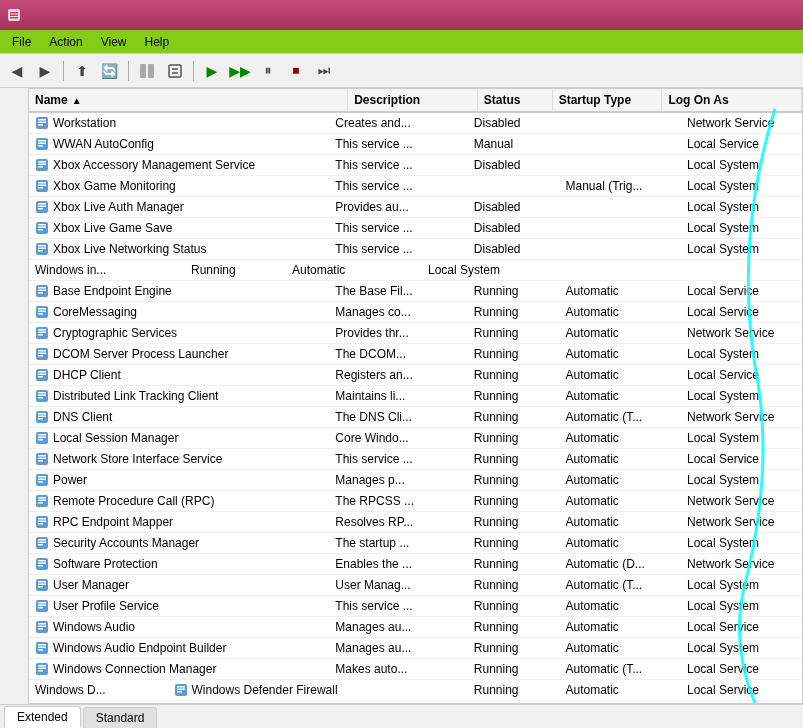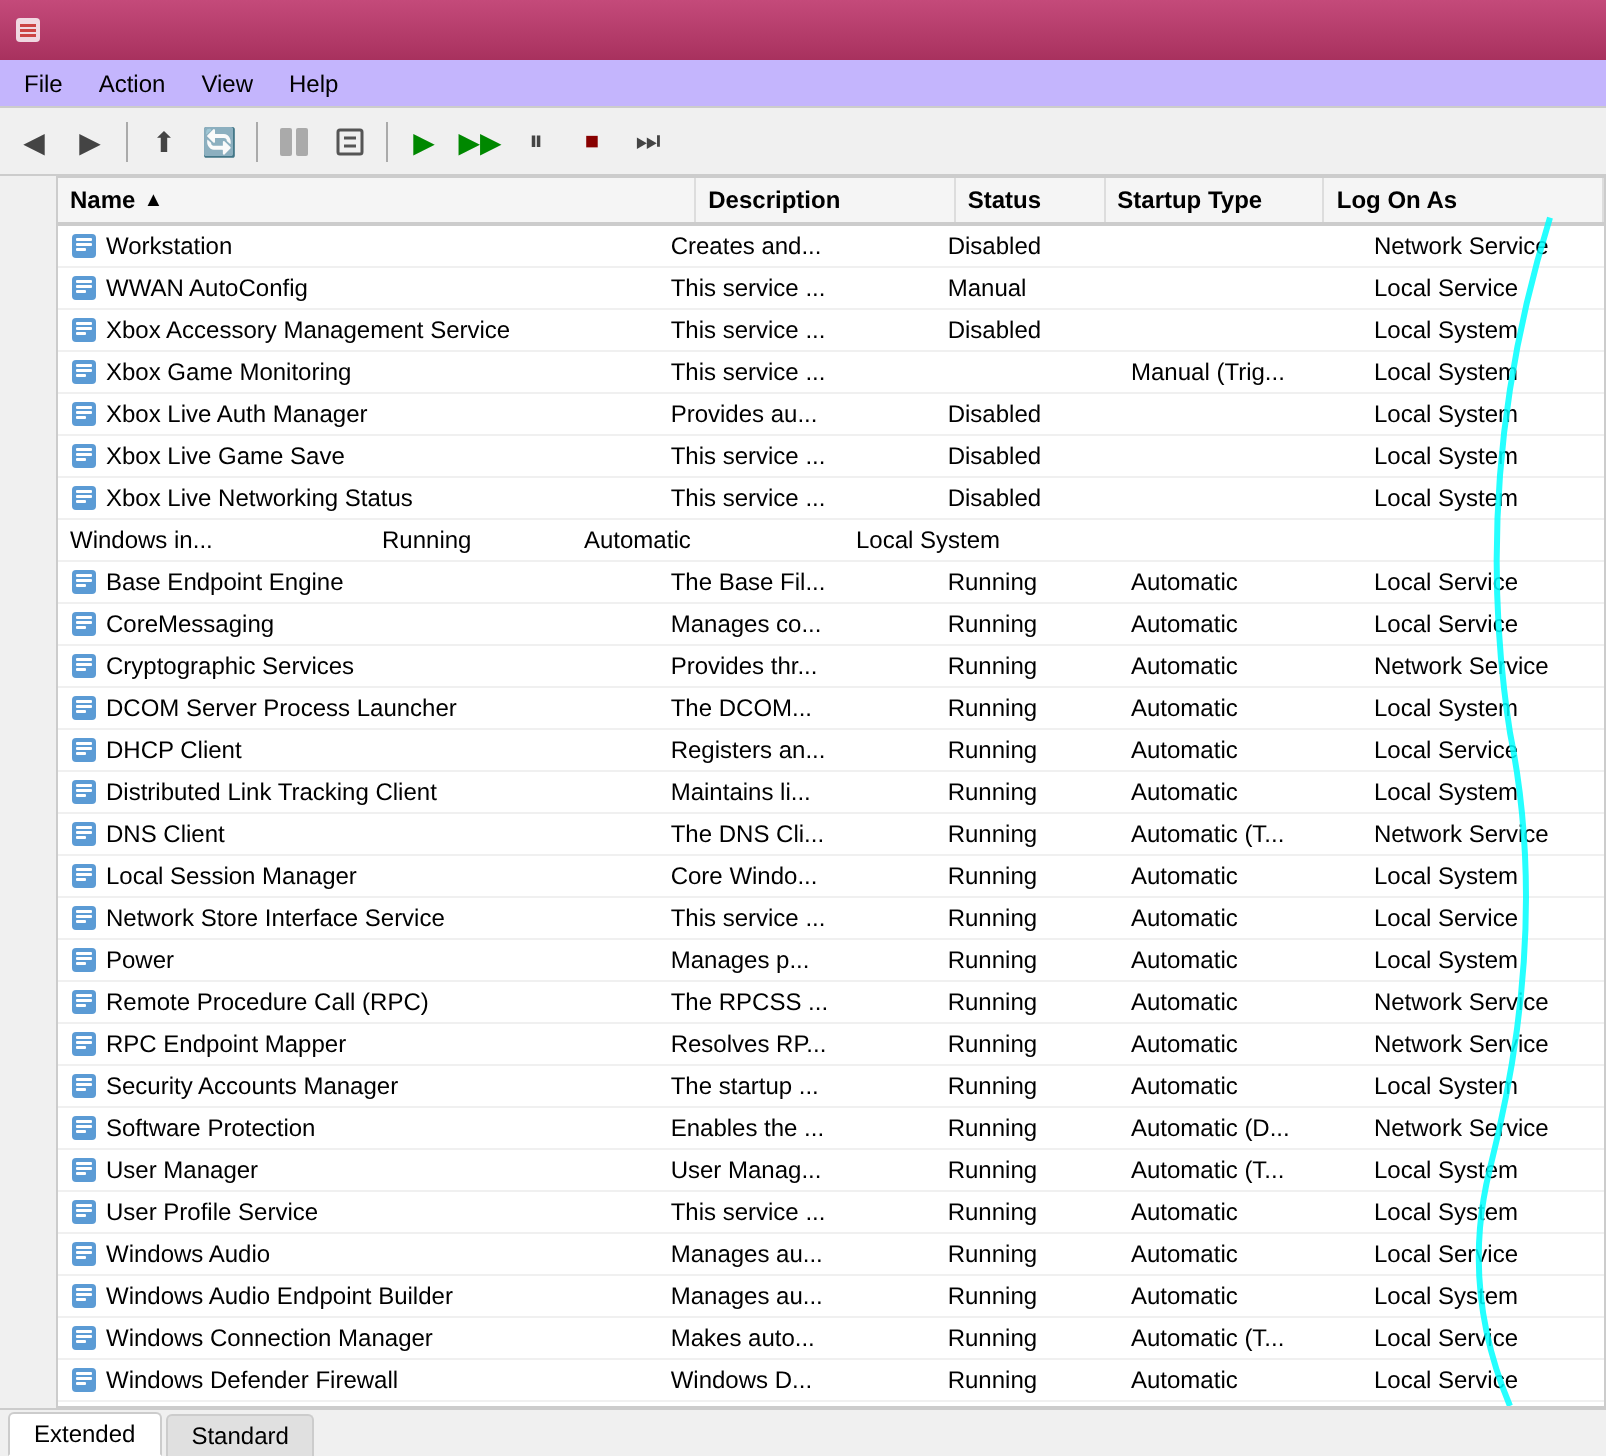--- a/index.html
+++ b/index.html
@@ -18,21 +18,21 @@
     .title-bar-left { display: flex; align-items: center; gap: 6px; font-size: 12px; font-weight: 500; }
     .title-bar-icon { width: 16px; height: 16px; display: flex; align-items: center; justify-content: center; }
     .title-bar-controls { display: flex; gap: 2px; }
     .title-btn {
       width: 26px; height: 20px; background: transparent; border: none; color: white;
       font-size: 11px; cursor: pointer; display: flex; align-items: center; justify-content: center;
     }
 
     
     .menu-bar {
-      background: #c4b5fd;
+      background: #84cc16;
       display: flex;
       padding: 2px 4px;
       border-bottom: 1px solid #ccc;
       height: 24px;
       align-items: center;
       gap: 2px;
     }
     .menu-item {
       padding: 2px 8px;
       cursor: pointer;
@@ -701,32 +701,32 @@
         </svg>
       </span>
       <span>Windows Connection Manager</span>
     </div>
     <div class="col-cell cell-desc">Makes auto...</div>
     <div class="col-cell cell-status">Running</div>
     <div class="col-cell cell-startup">Automatic (T...</div>
     <div class="col-cell cell-logon">Local Service</div>
   </div>
         <div class="table-row">
+    <div class="col-cell cell-desc">Windows D...</div>
     <div class="col-cell cell-name">
       <span class="row-icon">
         <svg width="14" height="14" viewBox="0 0 14 14">
           <rect x="1" y="1" width="12" height="12" rx="2" fill="#5b9bd5"></rect>
           <rect x="3" y="3" width="8" height="1.5" rx="0.5" fill="white"></rect>
           <rect x="3" y="5.5" width="8" height="1.5" rx="0.5" fill="white"></rect>
           <rect x="3" y="8" width="5" height="1.5" rx="0.5" fill="white"></rect>
         </svg>
       </span>
       <span>Windows Defender Firewall</span>
     </div>
-    <div class="col-cell cell-desc">Windows D...</div>
     <div class="col-cell cell-status">Running</div>
     <div class="col-cell cell-startup">Automatic</div>
     <div class="col-cell cell-logon">Local Service</div>
   </div>
         <div class="table-row">
     <div class="col-cell cell-name">
       
       
     </div>
     <div class="col-cell cell-desc">Optimizes p...</div>

